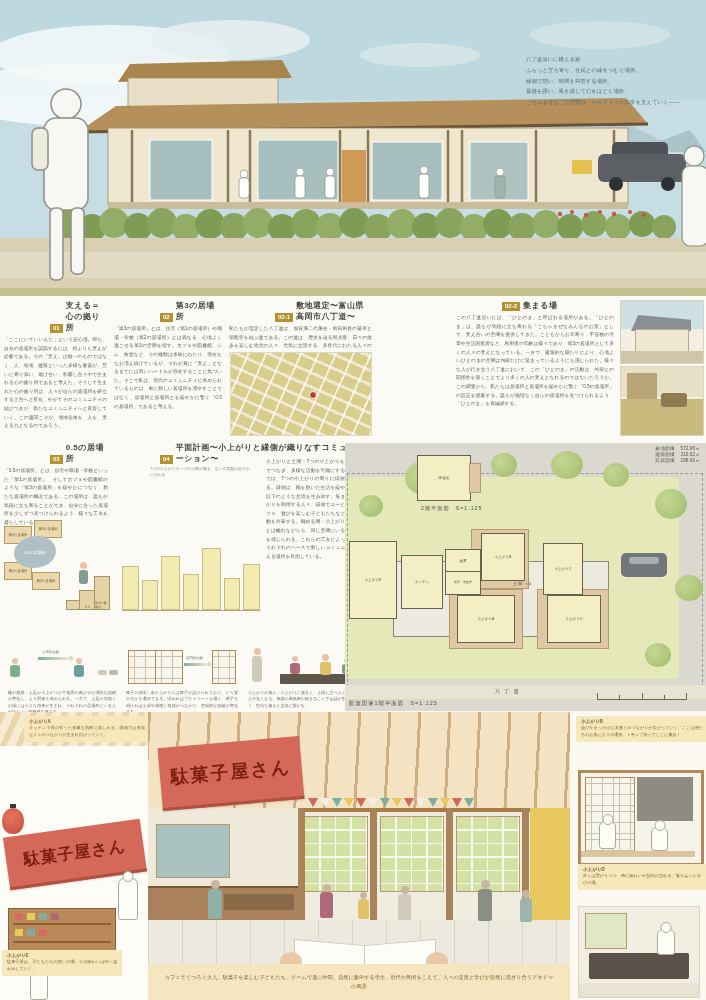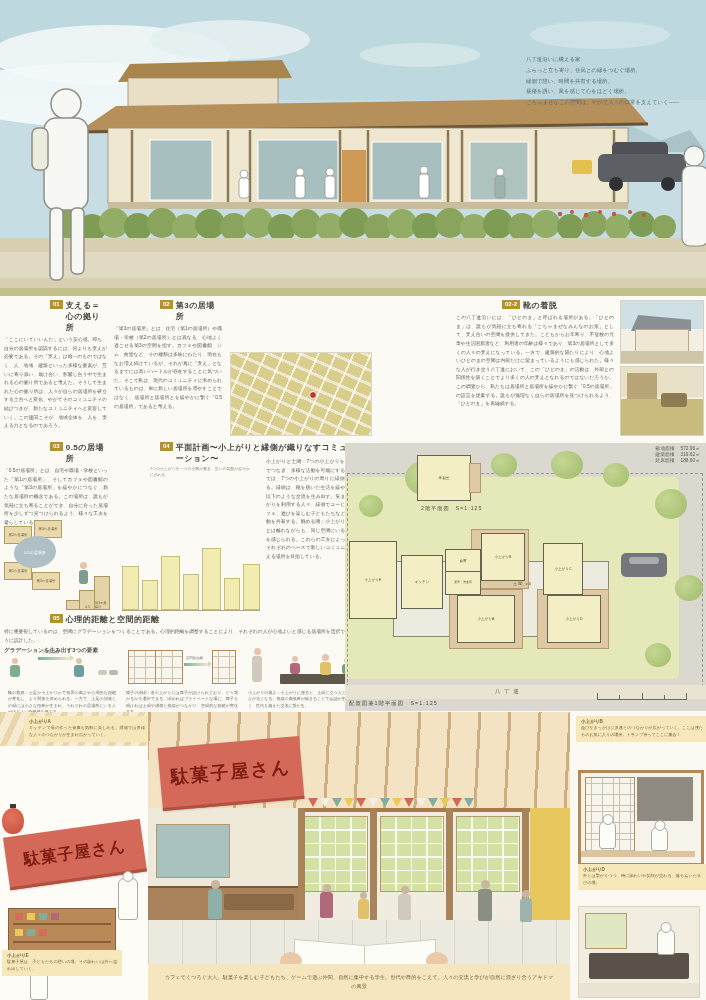--- a/index.html
+++ b/index.html
@@ -4,21 +4,21 @@
 <style>
   html,body{margin:0;padding:0;}
   .board{position:relative;width:706px;height:1000px;background:#fbfaf5;font-family:"Liberation Sans",sans-serif;overflow:hidden;}
   .abs{position:absolute;}
   
   .hero{position:absolute;left:0;top:0;width:706px;height:296px;}
   .poster-title{position:absolute;top:18px;right:20px;font-family:"Liberation Serif",serif;font-size:21px;color:#50616a;letter-spacing:4px;}
   .intro{position:absolute;top:54px;right:20px;width:160px;font-size:5.4px;color:#5a6b73;line-height:2.0;}
   .intro div{white-space:nowrap;text-align:left;}
   
-  .sec-head{display:flex;align-items:flex-start;gap:3px;margin-bottom:3px;padding-left:46px;}
+  .sec-head{display:flex;align-items:flex-end;gap:3px;margin-bottom:3px;padding-left:46px;}
   .badge{background:#b3922f;color:#fff;font-size:6px;font-weight:bold;padding:1px 3px;line-height:1.2;flex:0 0 auto;}
   .sec-title{font-size:8px;font-weight:bold;color:#46463e;letter-spacing:0.5px;}
   .body-txt{font-size:4.8px;color:#5c5c52;line-height:1.8;text-align:justify;margin:0;}
   .tiny{font-size:4px;color:#6a6a60;line-height:1.6;text-align:justify;}
   
   .map{background:repeating-linear-gradient(24deg,#d8cd8a 0 10px,#efe9d4 10px 13px);position:absolute;overflow:hidden;border:1px solid #ddd8c4;}
   .map .streets{position:absolute;inset:0;background:repeating-linear-gradient(-66deg,rgba(255,255,255,0.7) 0 2px,transparent 2px 16px);}
   .map .marker{position:absolute;width:6px;height:6px;border-radius:50%;background:#c0392b;border:1px solid #fff;}
   
   .photo{position:absolute;border:1px solid #d8d2c0;overflow:hidden;background:#f3efe2;}
@@ -198,29 +198,36 @@
   </div>
 
   <div class="abs" style="left:114px;top:300px;width:108px;">
     <div class="sec-head">
         <span class="badge">02</span>
         <span class="sec-title">第3の居場所</span>
       </div>
     <p class="body-txt">「第3の居場所」とは、住宅（第1の居場所）や職場・学校（第2の居場所）とは異なる、心地よく過ごせる第3の空間を指す。カフェや図書館、ジム、食堂など、その種類は多岐にわたり、現在もなお増え続けているが、それが真に「支え」となるまでには高いハードルが存在することに気づいた。そこで私は、現代のコミュニティに求められているものは、単に新しい居場所を増やすことではなく、居場所と居場所とを緩やかに繋ぐ「0.5の居場所」であると考える。</p>
   </div>
 
+  <div class="abs" style="left:229px;top:300px;width:143px;">
+    <div class="sec-head">
+        <span class="badge">02-1</span>
+        <span class="sec-title">敷地選定〜富山県高岡市八丁道〜</span>
+      </div>
+    <p class="body-txt">私たちが選定した八丁道は、加賀藩二代藩主・前田利長の墓所と瑞龍寺を結ぶ道である。この道は、歴史を辿る観光客、日々の散歩を楽しむ地元の人々、元気に交流する、多世代にわたる人々の生活を見守ってきた道である。</p>
+  </div>
   <div class="map" style="left:230px;top:352px;width:140px;height:82px;">
     <div class="streets"></div>
     <div class="marker" style="left:78px;top:38px;"></div>
   </div>
 
   <div class="abs" style="left:456px;top:300px;width:158px;">
     <div class="sec-head">
         <span class="badge">02-2</span>
-        <span class="sec-title">靴の着脱</span>
+        <span class="sec-title">集まる場</span>
       </div>
     <p class="body-txt">この八丁道沿いには、「ひとのま」と呼ばれる場所がある。「ひとのま」は、誰もが気軽に立ち寄れる「ごちゃまぜなみんなのお家」として、支え合いの空間を提供してきた。こどもからお年寄り、不登校の児童や生活困窮者など、利用者の年齢は様々であり、第3の居場所として多くの人々の支えになっている。一方で、建築的な隔たりにより、心地よいひとのまの空間は内部だけに留まっているようにも感じられた。様々な人が行き交う八丁道において、この「ひとのま」の活動は、外部との関係性を築くことでより多くの人の支えとなれるのではないだろうか。この調査から、私たちは居場所と居場所を緩やかに繋ぐ「0.5の居場所」の設置を提案する。誰もが無理なく自らの居場所を見つけられるよう、「ひとのま」を再編成する。</p>
   </div>
   <div class="photo" style="left:620px;top:300px;width:82px;height:62px;">
     <div class="abs" style="left:0;top:0;width:82px;height:28px;background:#cfe0e4;"></div>
     <div class="abs" style="left:10px;top:14px;width:60px;height:16px;background:#8a8f94;clip-path:polygon(0 100%,12% 0,100% 30%,100% 100%);"></div>
     <div class="abs" style="left:14px;top:28px;width:52px;height:24px;background:#efe7d2;border:1px solid #b8ab8c;"></div>
     <div class="abs" style="left:0;top:50px;width:82px;height:12px;background:#cfc6a8;"></div>
   </div>
   <div class="photo" style="left:620px;top:366px;width:82px;height:68px;">
@@ -265,28 +272,20 @@
     <div style="width:20px;height:52px;"></div>
     <div style="width:16px;height:34px;"></div>
     <div style="width:20px;height:60px;"></div>
     <div style="width:16px;height:30px;"></div>
     <div style="width:18px;height:44px;"></div>
   </div>
   <div class="abs" style="left:266px;top:458px;width:104px;">
     <p class="body-txt">小上がりと土間：7つの小上がりを一つの土間でつなぎ、多様な活動を可能にする。この場所では、7つの小上がりの周りに縁側を設けている。縁側は、靴を脱いだ生活を緩やかに繋ぎ、以下のような交流を生み出す。集まる場：小上がりを利用する人々、縁側でコーヒーを飲むカフェ、遊びを楽しむ子どもたちなど、様々な活動を共有する。眺める間：小上がりにいる人々とは離れながらも、同じ空間にいることで気配を感じられる。これらの工夫によって、人々がそれぞれのペースで新しいコミュニティと出会える場所を目指している。</p>
   </div>
 
-  <div class="abs" style="left:4px;top:614px;width:356px;">
-    <div class="sec-head">
-        <span class="badge">05</span>
-        <span class="sec-title">心理的距離と空間的距離</span>
-      </div>
-    <p class="body-txt">特に重要視しているのは、空間にグラデーションをつくることである。心理的距離を調整することにより、それぞれの人が心地よいと感じる居場所を選択できるように設計した。</p>
-    <div style="font-size:5.6px;font-weight:bold;color:#55554a;margin-top:2px;">グラデーションを生み出す3つの要素</div>
-  </div>
 
   <div class="abs" style="left:8px;top:650px;width:110px;height:34px;">
     <div style="position:absolute;left:34px;top:0;font-size:3.4px;color:#7a7a6a;">心理的距離</div>
     <div class="arrow-grad" style="position:absolute;left:30px;top:7px;width:32px;"></div>
     <div class="person" style="left:2px;top:8px;">
         <div class="head" style="width:6px;height:6px;"></div>
         <div class="torso" style="width:10px;height:12px;background:#7fae8e;"></div>
       </div>
     <div class="person" style="left:66px;top:8px;">
         <div class="head" style="width:6px;height:6px;"></div>

